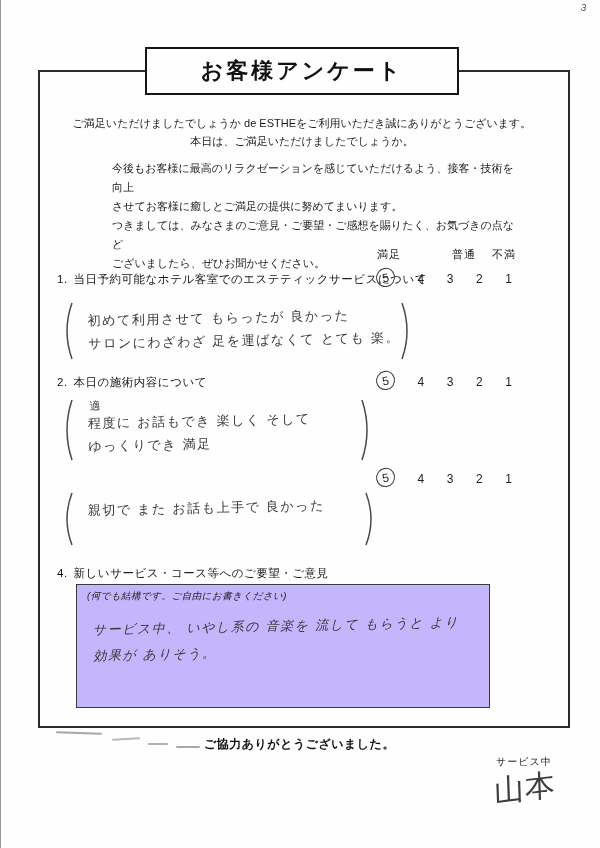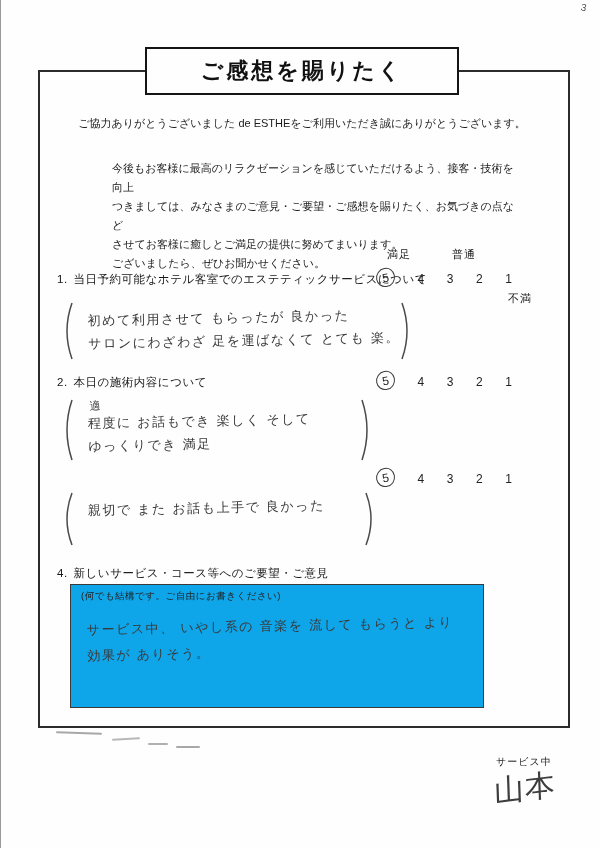--- a/index.html
+++ b/index.html
@@ -28,21 +28,21 @@
   }
   .answer{position:absolute;display:flex;align-items:stretch;}
   .answer .bracket{flex:0 0 auto;}
   .answer .lines{flex:1 1 auto;padding:6px 0 0 14px;position:relative;}
   .hand{
     font-family:"DejaVu Sans",sans-serif;font-size:13px;letter-spacing:1.5px;color:#3a3a3a;
     transform:rotate(-1.2deg);line-height:23px;
   }
   .hand span{display:block;white-space:nowrap;}
   .correction{position:absolute;left:16px;top:-5px;font-size:11px;color:#3a3a3a;transform:rotate(-4deg);}
-  .comment-box{position:absolute;left:70px;top:584px;width:412px;height:122px;border:1.3px solid #3a3a3a;background:#0ea5e9;}
+  .comment-box{position:absolute;left:76px;top:584px;width:412px;height:122px;border:1.3px solid #3a3a3a;background:#c4b5fd;font-style:italic;}
   .comment-box .hint{display:block;font-size:9.5px;color:#222;padding:5px 0 0 10px;letter-spacing:0.5px;}
   .comment-box .lines{margin:10px 0 0 16px;line-height:26px;}
   .thanks{position:absolute;left:204px;top:736px;font-size:12px;font-weight:600;color:#111;letter-spacing:0.5px;}
   .smudge{position:absolute;background:#a8a8a8;border-radius:2px;}
   .staff-label{position:absolute;left:496px;top:755px;font-size:10px;letter-spacing:1px;color:#222;}
   .signature{
     position:absolute;left:494px;top:768px;font-family:"DejaVu Sans",sans-serif;
     font-size:30px;font-weight:300;color:#3d3d3d;transform:rotate(-7deg) skewX(-5deg);letter-spacing:1px;
   }
   svg.bracket-svg{display:block;}
@@ -50,37 +50,38 @@
 </head>
 <body>
 
 <div class="page">
   <div class="edge-line"></div>
   <span class="corner-mark">3</span>
 
   <div class="outer-border"></div>
 
   <div class="title-box">
-    <span>ご感想を賜りたく</span>
+    <span>お客様アンケート</span>
   </div>
 
   <div class="intro-center">
-    <span style="display:block;">ご協力ありがとうございました de ESTHEをご利用いただき誠にありがとうございます。</span>
+    <span style="display:block;">ご満足いただけましたでしょうか de ESTHEをご利用いただき誠にありがとうございます。</span>
+    <span style="display:block;">本日は、ご満足いただけましたでしょうか。</span>
   </div>
 
   <div class="intro-para">
     <span>今後もお客様に最高のリラクゼーションを感じていただけるよう、接客・技術を向上</span>
+    <span>させてお客様に癒しとご満足の提供に努めてまいります。</span>
     <span>つきましては、みなさまのご意見・ご要望・ご感想を賜りたく、お気づきの点など</span>
-    <span>させてお客様に癒しとご満足の提供に努めてまいります。</span>
     <span>ございましたら、ぜひお聞かせください。</span>
   </div>
 
-  <span class="scale-header" style="left:377px;margin-left:10px;">満足</span>
+  <span class="scale-header" style="left:377px;">満足</span>
   <span class="scale-header" style="left:452px;">普通</span>
-  <span class="scale-header" style="left:508px;margin-top:44px;">不満</span>
+  <span class="scale-header" style="left:492px;">不満</span>
 
   <div class="q" style="top:272px;">
     <span class="qnum">1.</span><span>当日予約可能なホテル客室でのエステティックサービスについて</span>
   </div>
   <div class="ratings" style="top:270px;">
     <span class="circled">5</span>
     <span>4</span>
     <span>3</span>
     <span>2</span>
     <span>1</span>
@@ -150,15 +151,16 @@
       <span>サービス中、 いやし系の 音楽を 流して もらうと より</span>
       <span>効果が ありそう。</span>
     </div>
   </div>
 
   <div class="smudge" style="left:56px;top:732px;width:46px;height:2px;transform:rotate(2deg);"></div>
   <div class="smudge" style="left:112px;top:738px;width:28px;height:2px;transform:rotate(-3deg);background:#b8b8b8;"></div>
   <div class="smudge" style="left:148px;top:743px;width:20px;height:2px;background:#b0b0b0;"></div>
   <div class="smudge" style="left:176px;top:746px;width:24px;height:2px;"></div>
 
+  <span class="thanks">ご協力ありがとうございました。</span>
   <span class="staff-label">サービス中</span>
   <span class="signature">山本</span>
 </div>
 
 </body></html>

